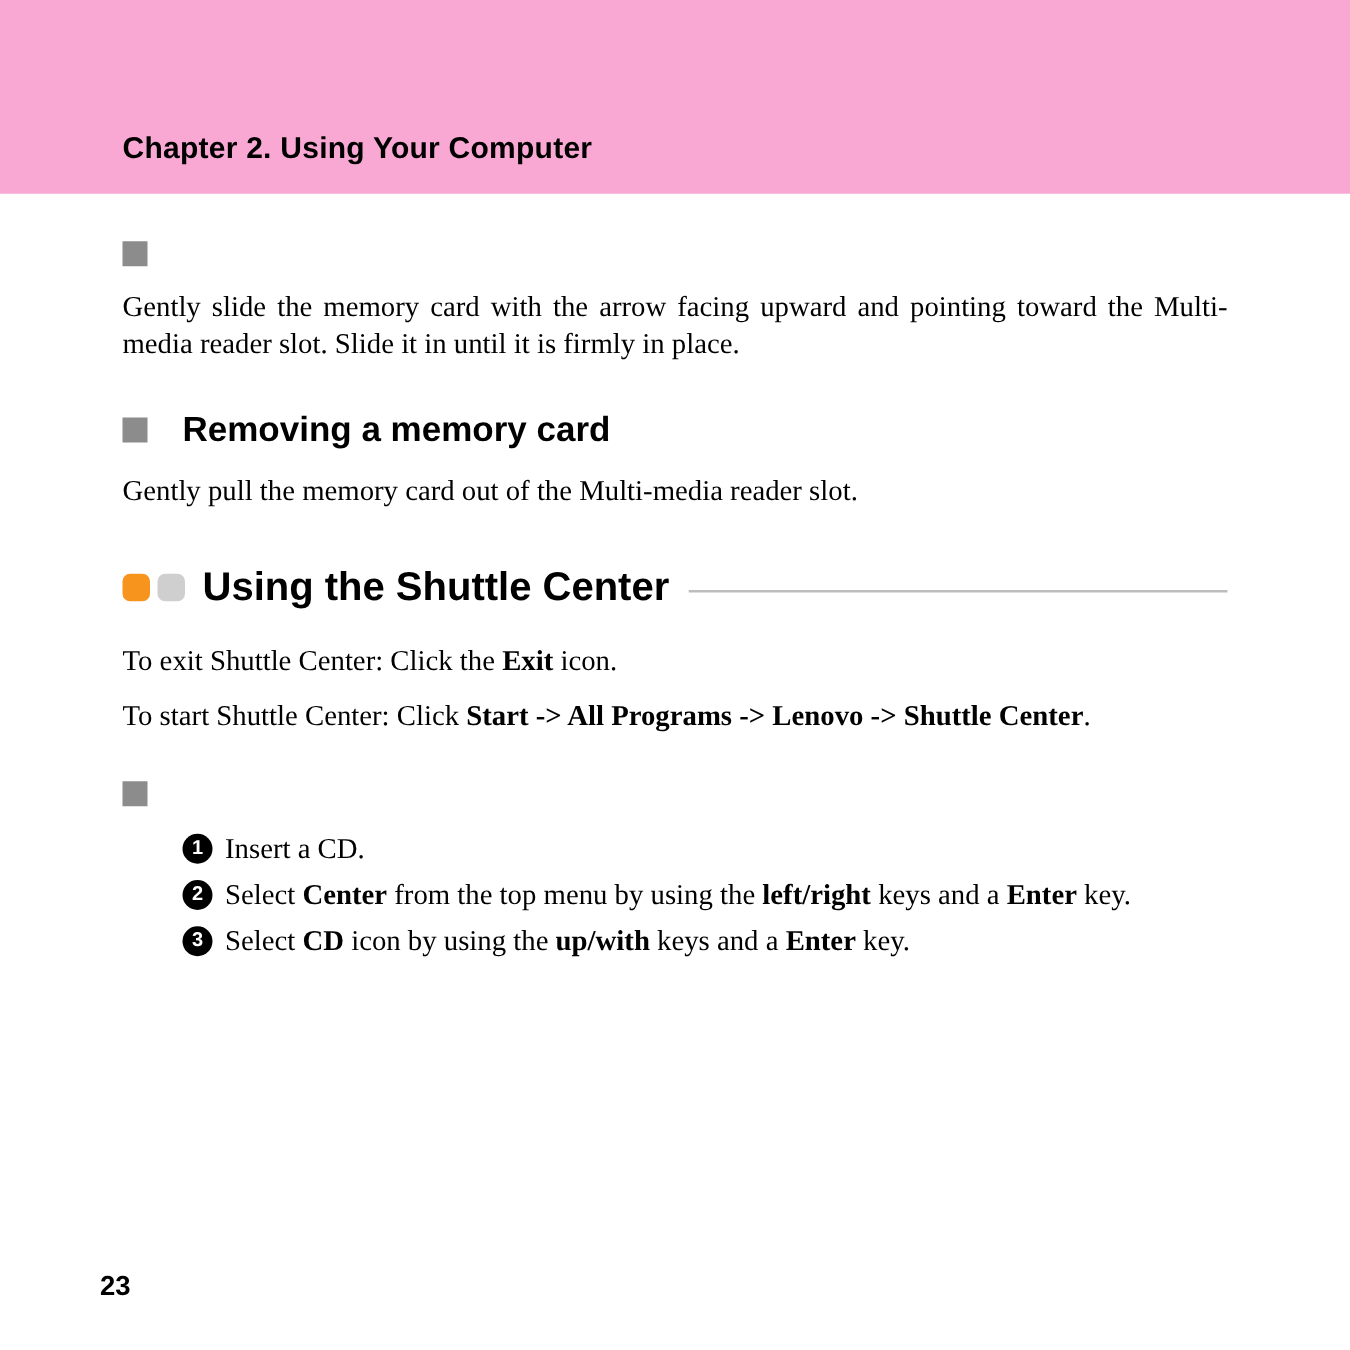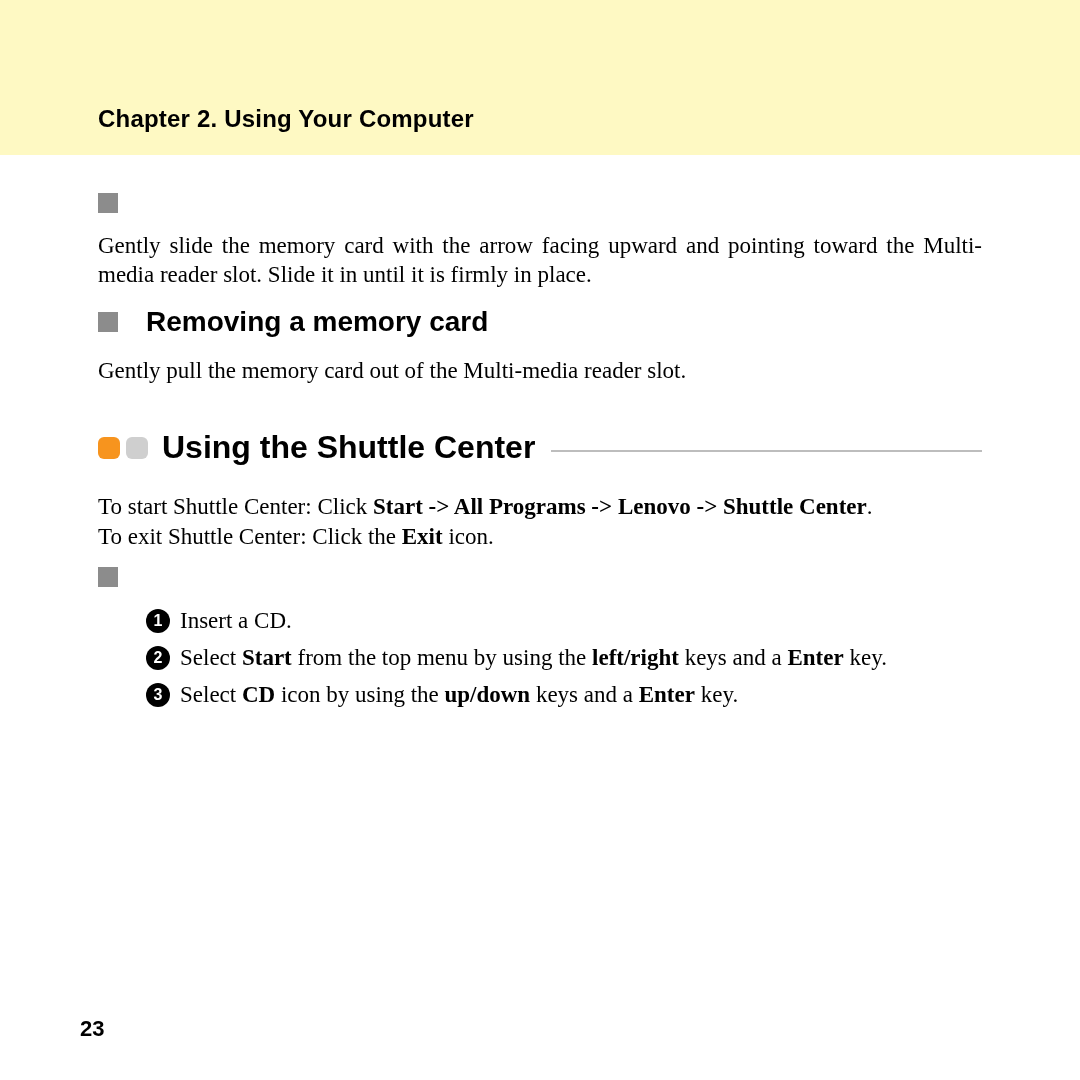--- a/index.html
+++ b/index.html
@@ -10,21 +10,21 @@
     background: #ffffff;
     font-family: Arial, Helvetica, sans-serif;
     color: #000;
   }
   .page {
     width: 1080px;
     height: 1080px;
     position: relative;
   }
   .header-band {
-    background: #fef9c3;
+    background: #f9a8d4;
     height: 155px;
     width: 100%;
     position: relative;
   }
   .chapter-title {
     position: absolute;
     left: 98px;
     bottom: 22px;
     font-weight: bold;
     font-size: 24px;
@@ -50,21 +50,21 @@
     font-weight: bold;
     font-size: 28px;
     font-family: Arial, Helvetica, sans-serif;
   }
   .body-text {
     font-family: "Palatino Linotype", "Book Antiqua", Palatino, Georgia, serif;
     font-size: 23px;
     line-height: 1.28;
     text-align: justify;
   }
-  .block2 { margin-top: 16px; }
+  .block2 { margin-top: 38px; }
   .major-heading {
     display: flex;
     align-items: center;
     margin-top: 44px;
     margin-bottom: 26px;
   }
   .rounded-sq {
     width: 22px;
     height: 22px;
     border-radius: 6px;
@@ -149,46 +149,46 @@
     <div class="body-text">Gently pull the memory card out of the Multi-media reader slot.</div>
 
     <div class="major-heading">
       <div class="rounded-sq orange"></div>
       <div class="rounded-sq gray"></div>
       <div class="label">Using the Shuttle Center</div>
       <div class="rule"></div>
     </div>
 
 
+    <div class="body-text">
+      <span>To exit Shuttle Center: Click the </span><b>Exit</b><span> icon.</span>
+    </div>
     <div class="body-text" style="margin-top:14px;">
       <span>To start Shuttle Center: Click </span><b>Start -&gt; All Programs -&gt; Lenovo -&gt; Shuttle Center</b><span>.</span>
-    </div>
-    <div class="body-text">
-      <span>To exit Shuttle Center: Click the </span><b>Exit</b><span> icon.</span>
     </div>
 
     <div class="sub-heading block2">
       <div class="sq"></div>
     </div>
 
     <div class="steps">
       <div class="step">
         <div class="num">1</div>
         <div class="s-text">Insert a CD.</div>
       </div>
       <div class="step">
         <div class="num">2</div>
         <div class="s-text">
-          <span>Select </span><b>Start</b><span> from the top menu by using the </span><b>left/right</b><span> keys and a </span><b>Enter</b><span> key.</span>
+          <span>Select </span><b>Center</b><span> from the top menu by using the </span><b>left/right</b><span> keys and a </span><b>Enter</b><span> key.</span>
         </div>
       </div>
       <div class="step">
         <div class="num">3</div>
         <div class="s-text">
-          <span>Select </span><b>CD</b><span> icon by using the </span><b>up/down</b><span> keys and a </span><b>Enter</b><span> key.</span>
+          <span>Select </span><b>CD</b><span> icon by using the </span><b>up/with</b><span> keys and a </span><b>Enter</b><span> key.</span>
         </div>
       </div>
     </div>
 
   </div>
 
   <div class="page-number">23</div>
 </div>
 
 </body></html>

